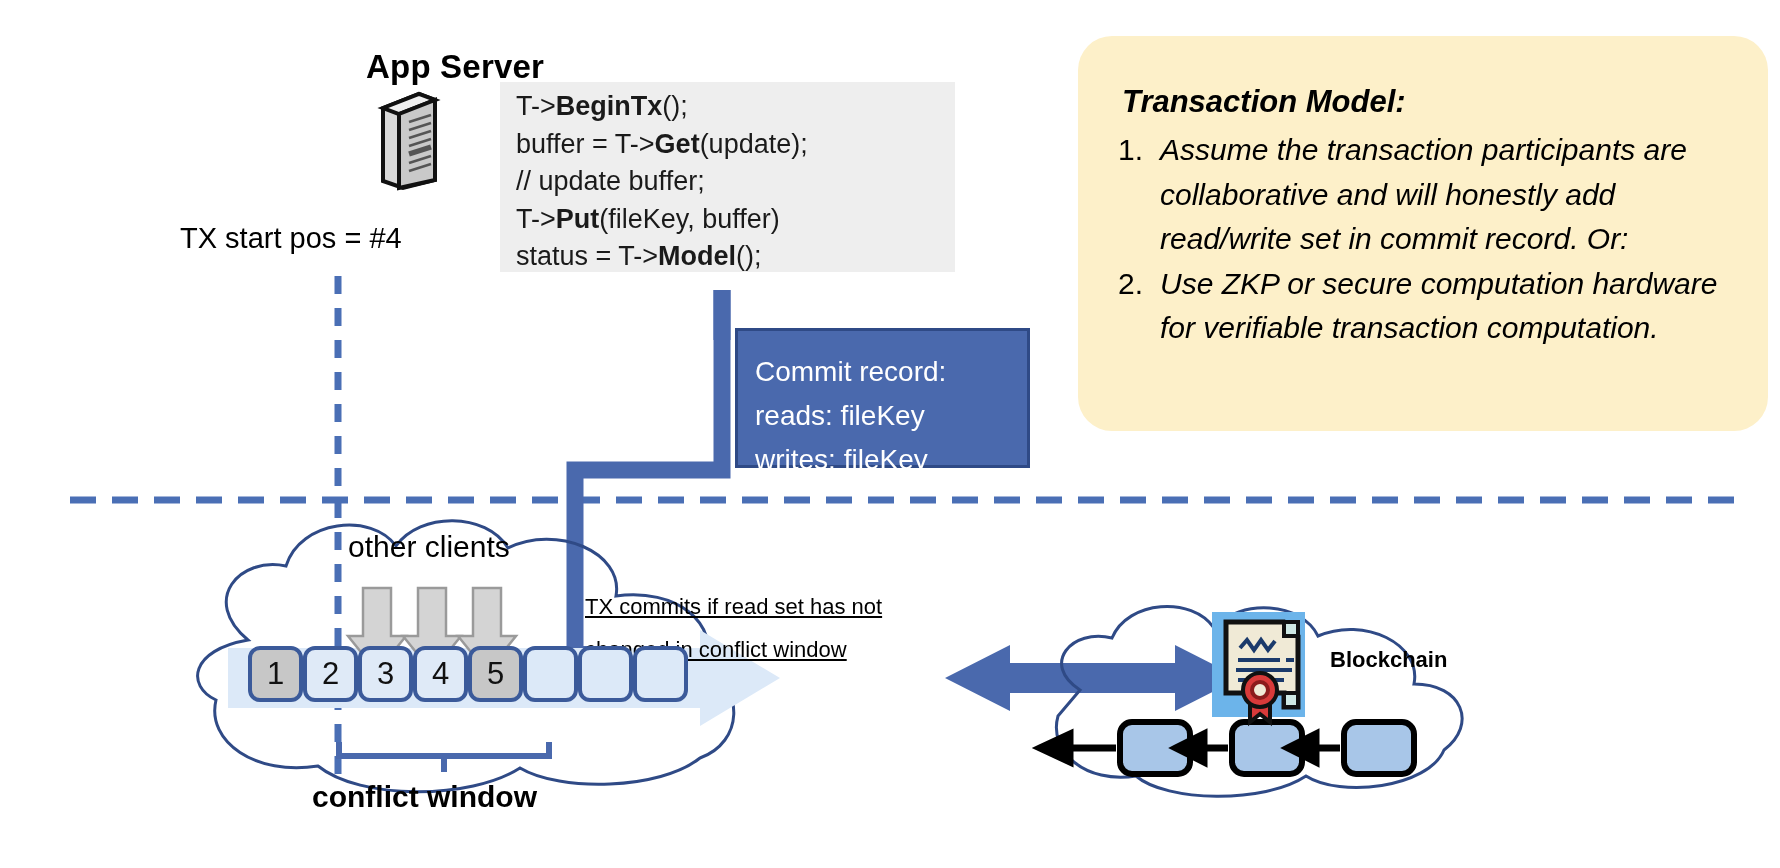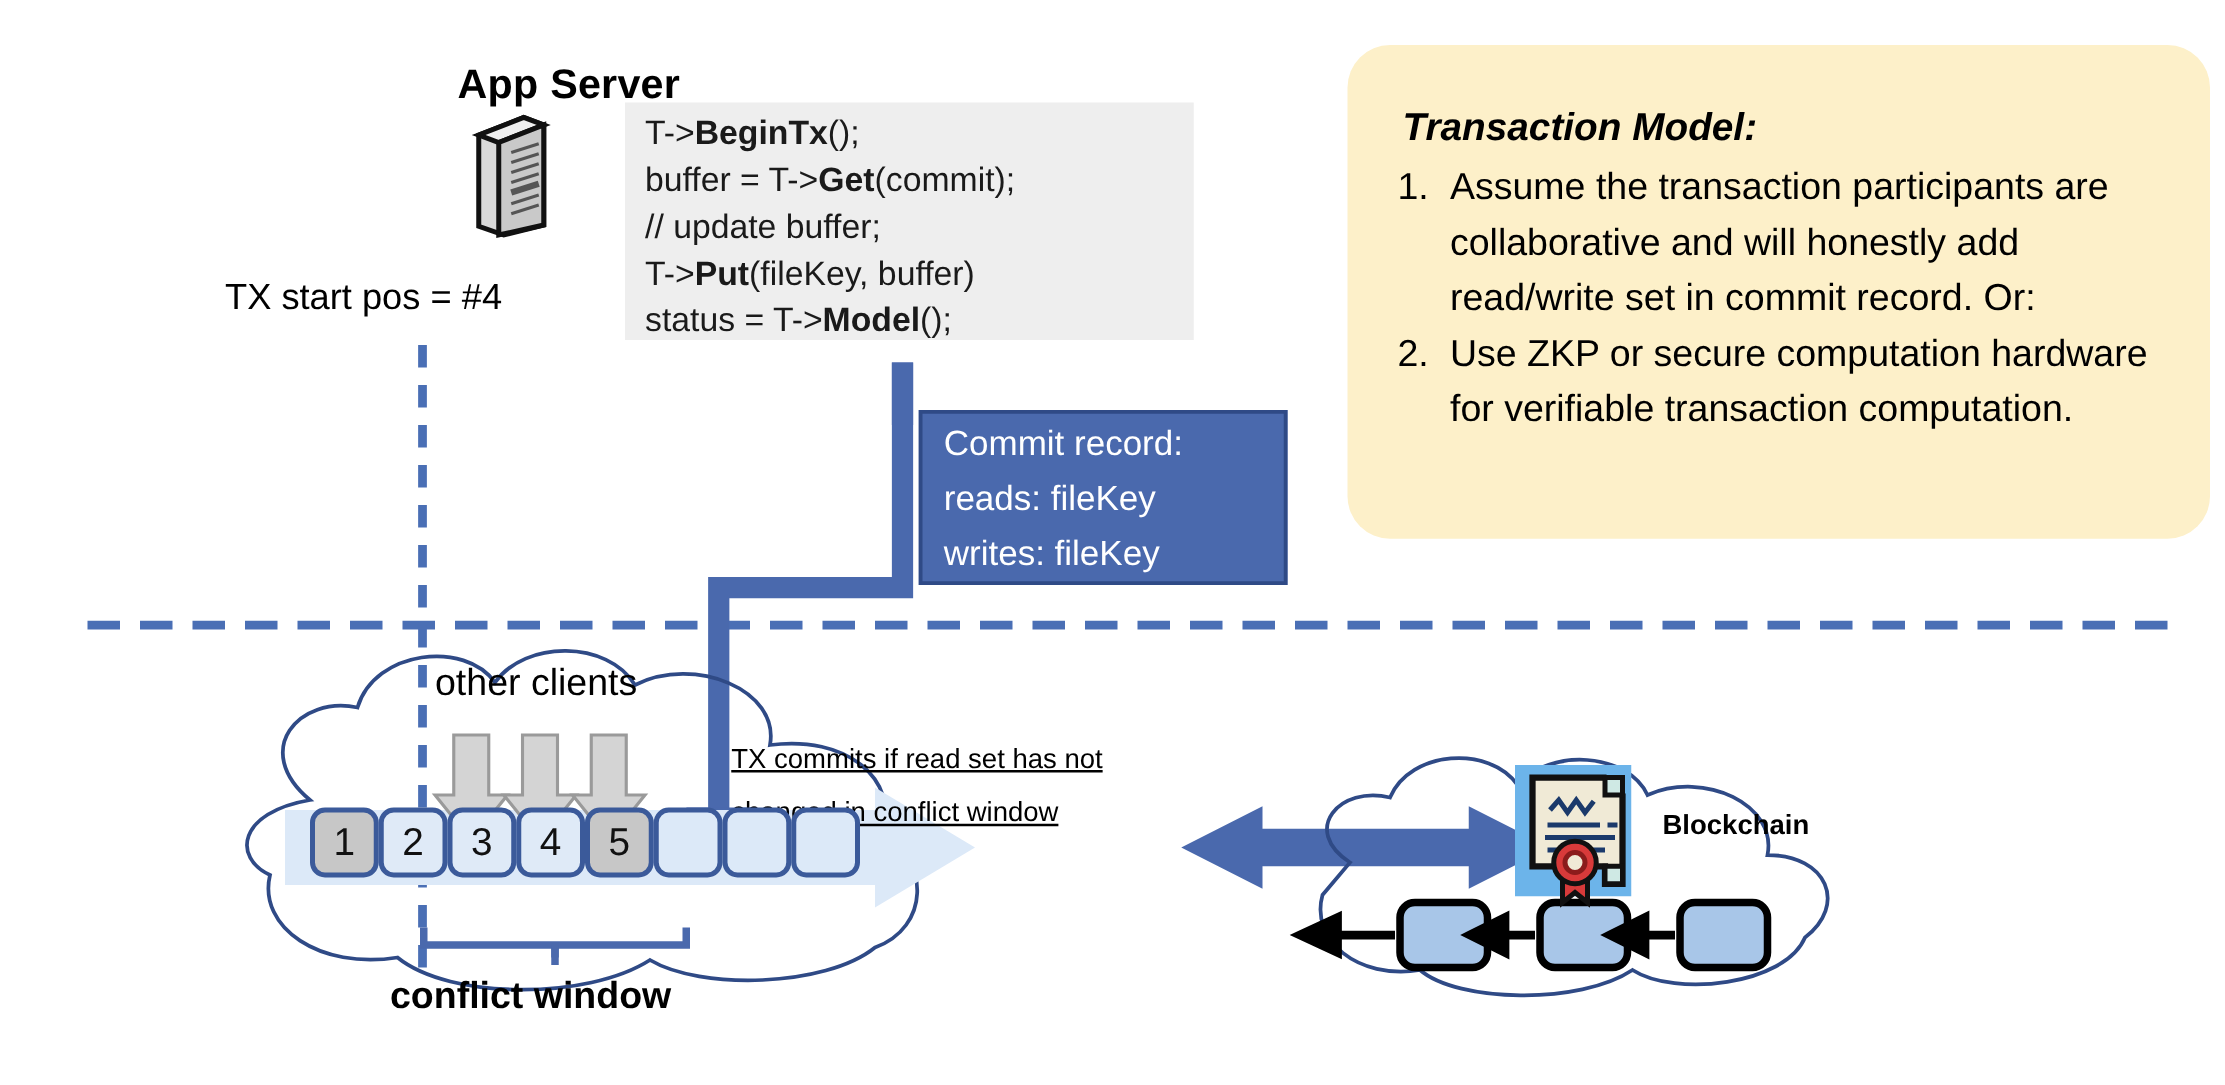--- a/index.html
+++ b/index.html
@@ -16,30 +16,30 @@
   #code-box{left:500px;top:82px;width:455px;height:190px;background:#eeeeee;}
   #code-lines{left:516px;top:88px;width:440px;font-size:27px;line-height:37.5px;color:#1a1a1a;white-space:nowrap;}
   #code-lines .b{font-weight:bold;}
 
   
   #tx-start-label{left:180px;top:222px;font-size:29px;white-space:nowrap;}
 
   
   #commit-box{left:735px;top:328px;width:295px;height:140px;background:#4a69ad;
               border:3px solid #2f4a86;box-sizing:border-box;}
-  #commit-lines{left:755px;top:333px;width:280px;font-size:28px;line-height:44px;color:#ffffff;white-space:nowrap;}
+  #commit-lines{left:755px;top:350px;width:280px;font-size:28px;line-height:44px;color:#ffffff;white-space:nowrap;}
 
   
   #txmodel-box{left:1078px;top:36px;width:690px;height:395px;background:#fdf0c9;
                border-radius:34px;box-sizing:border-box;}
   #txmodel-title{left:1122px;top:84px;font-size:31px;font-style:italic;font-weight:bold;}
   #txmodel-list{left:1118px;top:128px;width:630px;font-size:30px;line-height:44.5px;}
   #txmodel-list .li{display:flex;align-items:flex-start;margin-bottom:0px;}
   #txmodel-list .num{width:42px;flex:0 0 42px;}
-  #txmodel-list .txt{flex:1 1 auto;}
+  #txmodel-list .txt{flex:1 1 auto;font-style:italic;}
 
   
   #updates-label{left:348px;top:525px;font-size:30px;line-height:43px;white-space:nowrap;}
   #commits-label{left:585px;top:585px;font-size:22px;line-height:43px;white-space:nowrap;text-decoration:underline;}
   #conflict-window-label{left:312px;top:780px;font-size:30px;font-weight:bold;white-space:nowrap;}
   #blockchain-label{left:1330px;top:647px;font-size:22px;font-weight:bold;white-space:nowrap;}
 
   
   .cell{position:absolute;width:55px;height:56px;border:4px solid #3b5a9a;border-radius:12px;
         box-sizing:border-box;display:flex;align-items:center;justify-content:center;
@@ -139,21 +139,21 @@
       <line x1="36" y1="58" x2="58" y2="51"></line>
       <line x1="36" y1="75" x2="58" y2="68"></line>
       <line x1="36" y1="83" x2="58" y2="76"></line>
     </g>
     <line x1="36" y1="66" x2="58" y2="59" stroke="#555" stroke-width="5"></line>
   </svg>
 
   <div class="abs" id="code-box"></div>
   <div class="abs" id="code-lines">
       <div><span>T-&gt;</span><span class="b">BeginTx</span><span>();</span></div>
-      <div><span>buffer = T-&gt;</span><span class="b">Get</span><span>(commit);</span></div>
+      <div><span>buffer = T-&gt;</span><span class="b">Get</span><span>(update);</span></div>
       <div><span>// update buffer;</span><span class="b"></span><span></span></div>
       <div><span>T-&gt;</span><span class="b">Put</span><span>(fileKey, buffer)</span></div>
       <div><span>status = T-&gt;</span><span class="b">Model</span><span>();</span></div>
     </div>
 
   <div class="abs" id="tx-start-label">TX start pos = #4</div>
 
   <div class="abs" id="commit-box"></div>
   <div class="abs" id="commit-lines">
     <div>Commit record:</div>

